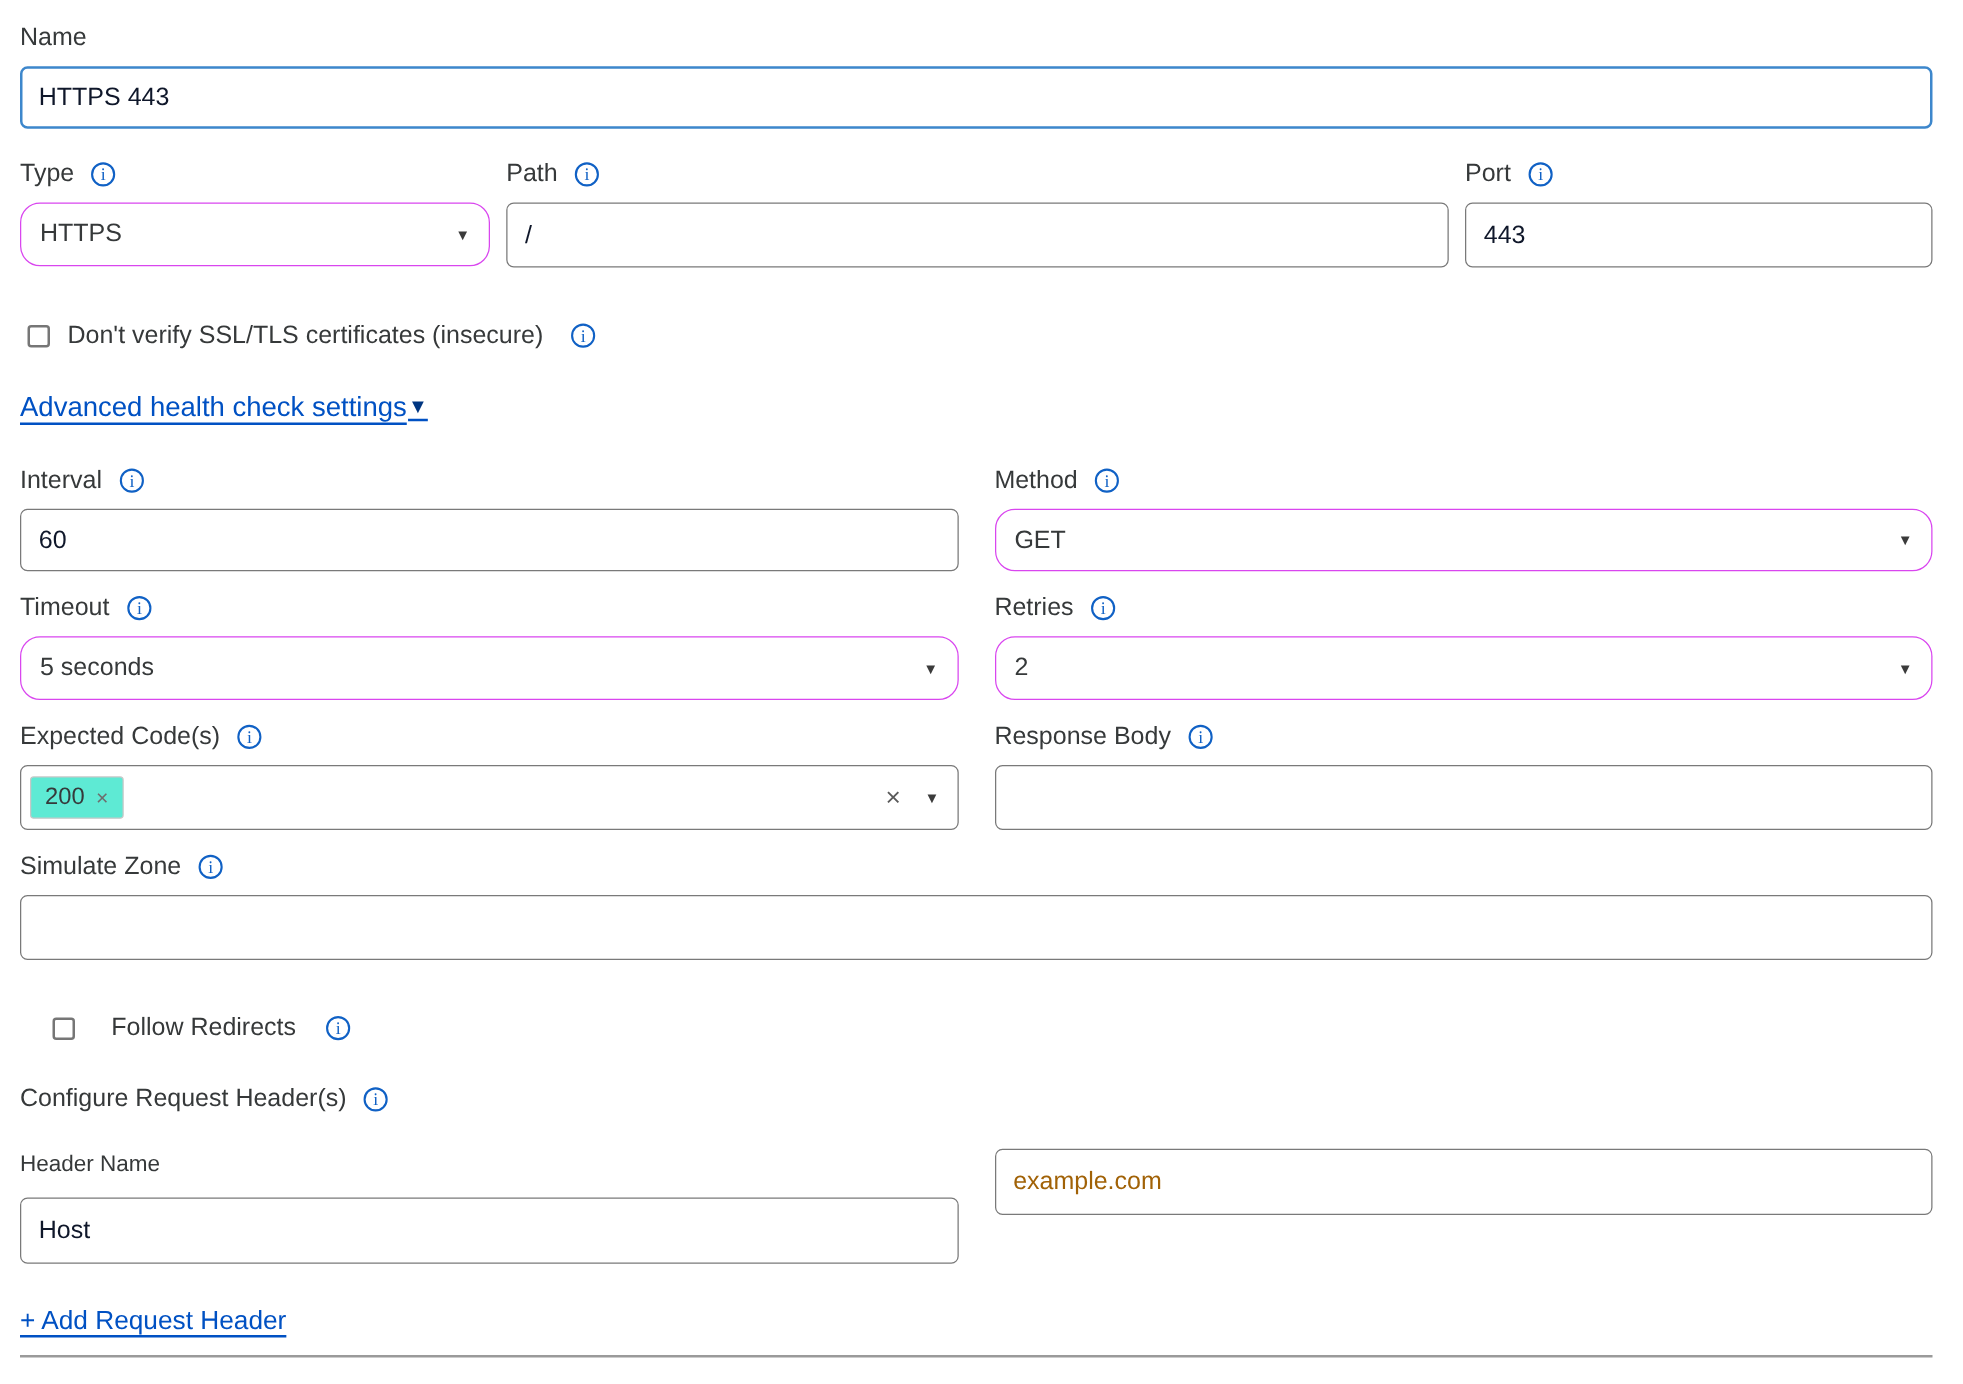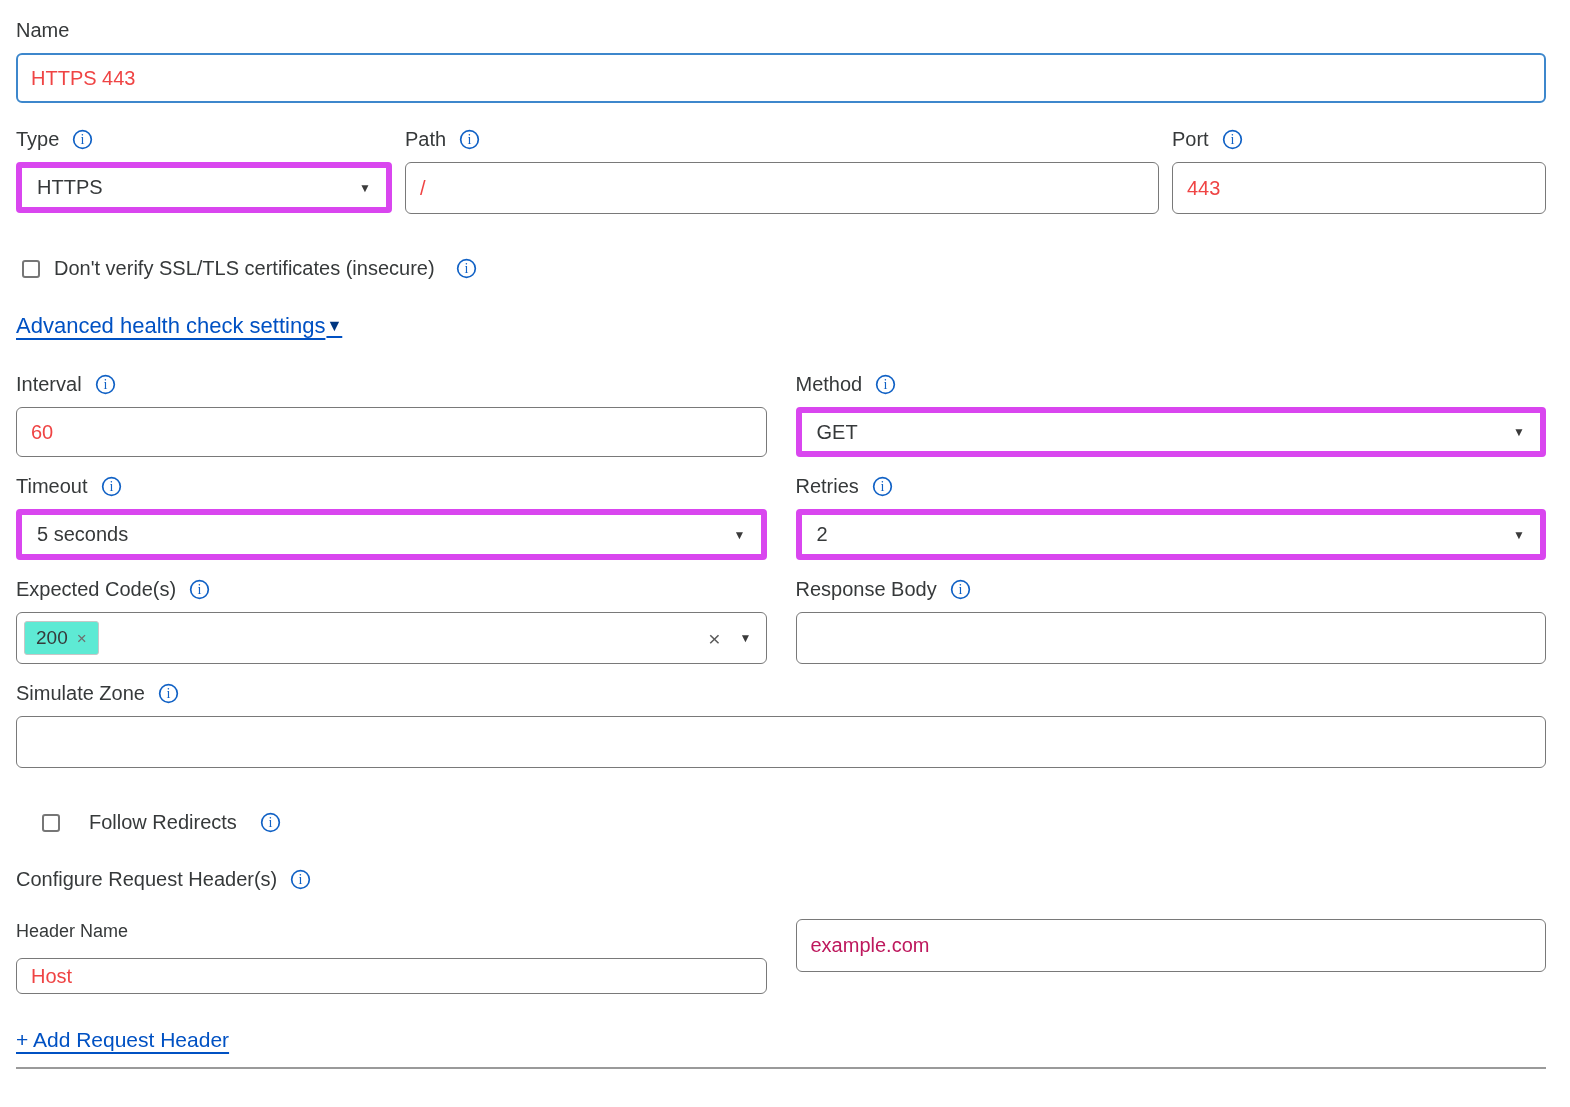--- a/index.html
+++ b/index.html
@@ -19,27 +19,27 @@
   }
   .label.small { font-size:18px; margin-bottom:15px; }
   .info-icon {
     width:21px; height:21px; flex:0 0 auto;
     color:#1061c5; display:inline-flex; cursor:pointer;
   }
   .info-icon svg { width:100%; height:100%; }
   .tb {
     width:100%; height:50px;
     border:1px solid #797979; border-radius:6px;
-    padding:0 14px; font-size:20px; color:#ef4444;
+    padding:0 14px; font-size:20px; color:#0f172a;
     font-family:inherit; background:#fff; outline:none;
   }
   .tb.focused { border:2px solid #3d87cc; padding:0 13px; }
   .select {
     width:100%; height:51px;
-    border:6px solid #d946ef; border-radius:4px;
+    border:1px solid #d946ef; border-radius:16px;
     padding:0 15px; background:#fff;
     display:flex; align-items:center; justify-content:space-between;
     font-size:20px; cursor:pointer;
   }
   .caret { font-size:12px; color:#3b3b3b; line-height:1; }
   .grid3 { display:grid; grid-template-columns:376px 1fr 374px; column-gap:13px; }
   .grid2 { display:grid; grid-template-columns:1fr 1fr; column-gap:29px; }
   .section-gap-lg { margin-top:24px; }
   .section-gap-md { margin-top:33px; }
   .field { margin-bottom:17px; }
@@ -269,24 +269,24 @@
     <svg viewBox="0 0 20 20">
         <circle cx="10" cy="10" r="8.4" fill="none" stroke="currentColor" stroke-width="1.6"></circle>
         <text x="10" y="14.6" text-anchor="middle" font-family="Liberation Serif, serif" font-size="13.5" fill="currentColor">i</text>
       </svg>
   </span>
 </div>
 
 <div class="grid2" style="margin-top:28px">
   <div>
     <div class="label small">Header Name</div>
-    <input class="tb" style="height: 36px;" value="Host">
-  </div>
-  <div>
-    <input class="tb" style="height: 53px; color: #be185d;" value="example.com">
+    <input class="tb" style="height: 53px;" value="Host">
+  </div>
+  <div>
+    <input class="tb" style="height: 53px; color: #a16207;" value="example.com">
   </div>
 </div>
 
 <div style="margin-top:34px">
   <a class="link add">
     <span>+ Add Request Header</span>
   </a>
 </div>
 
 <hr class="divider">

